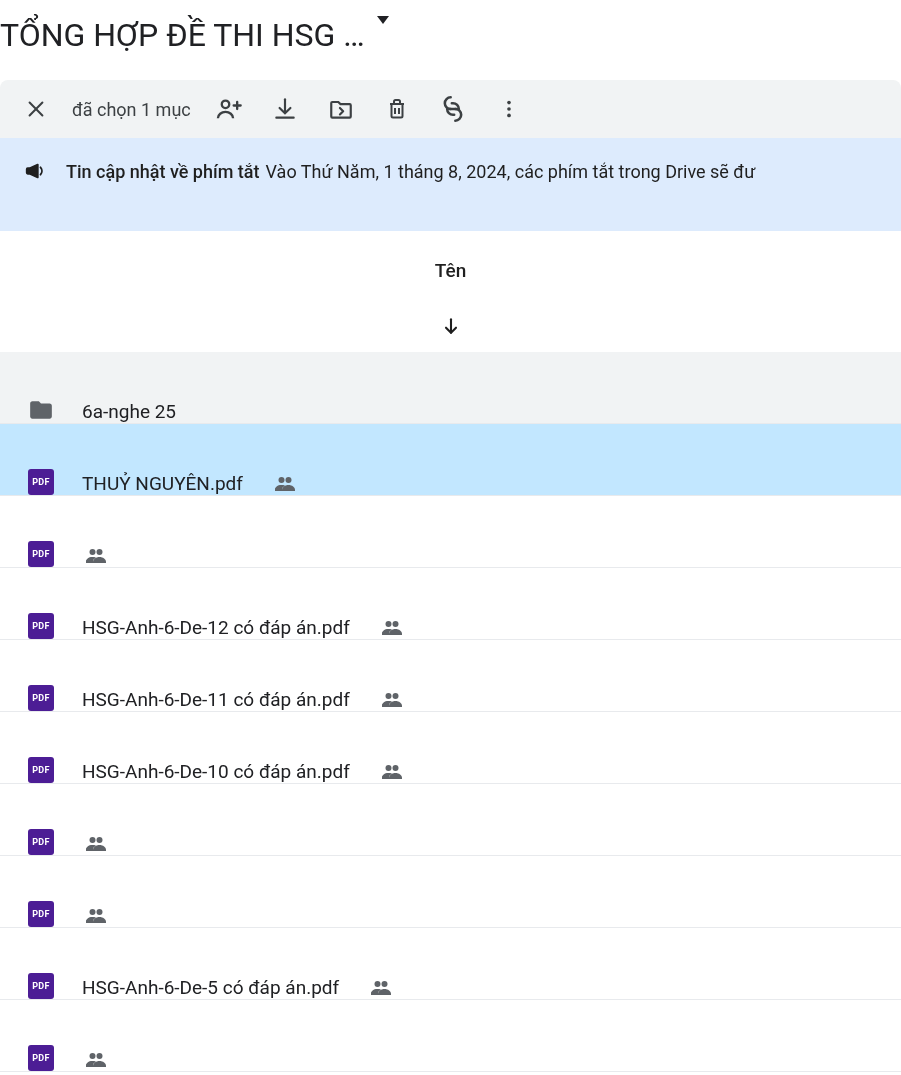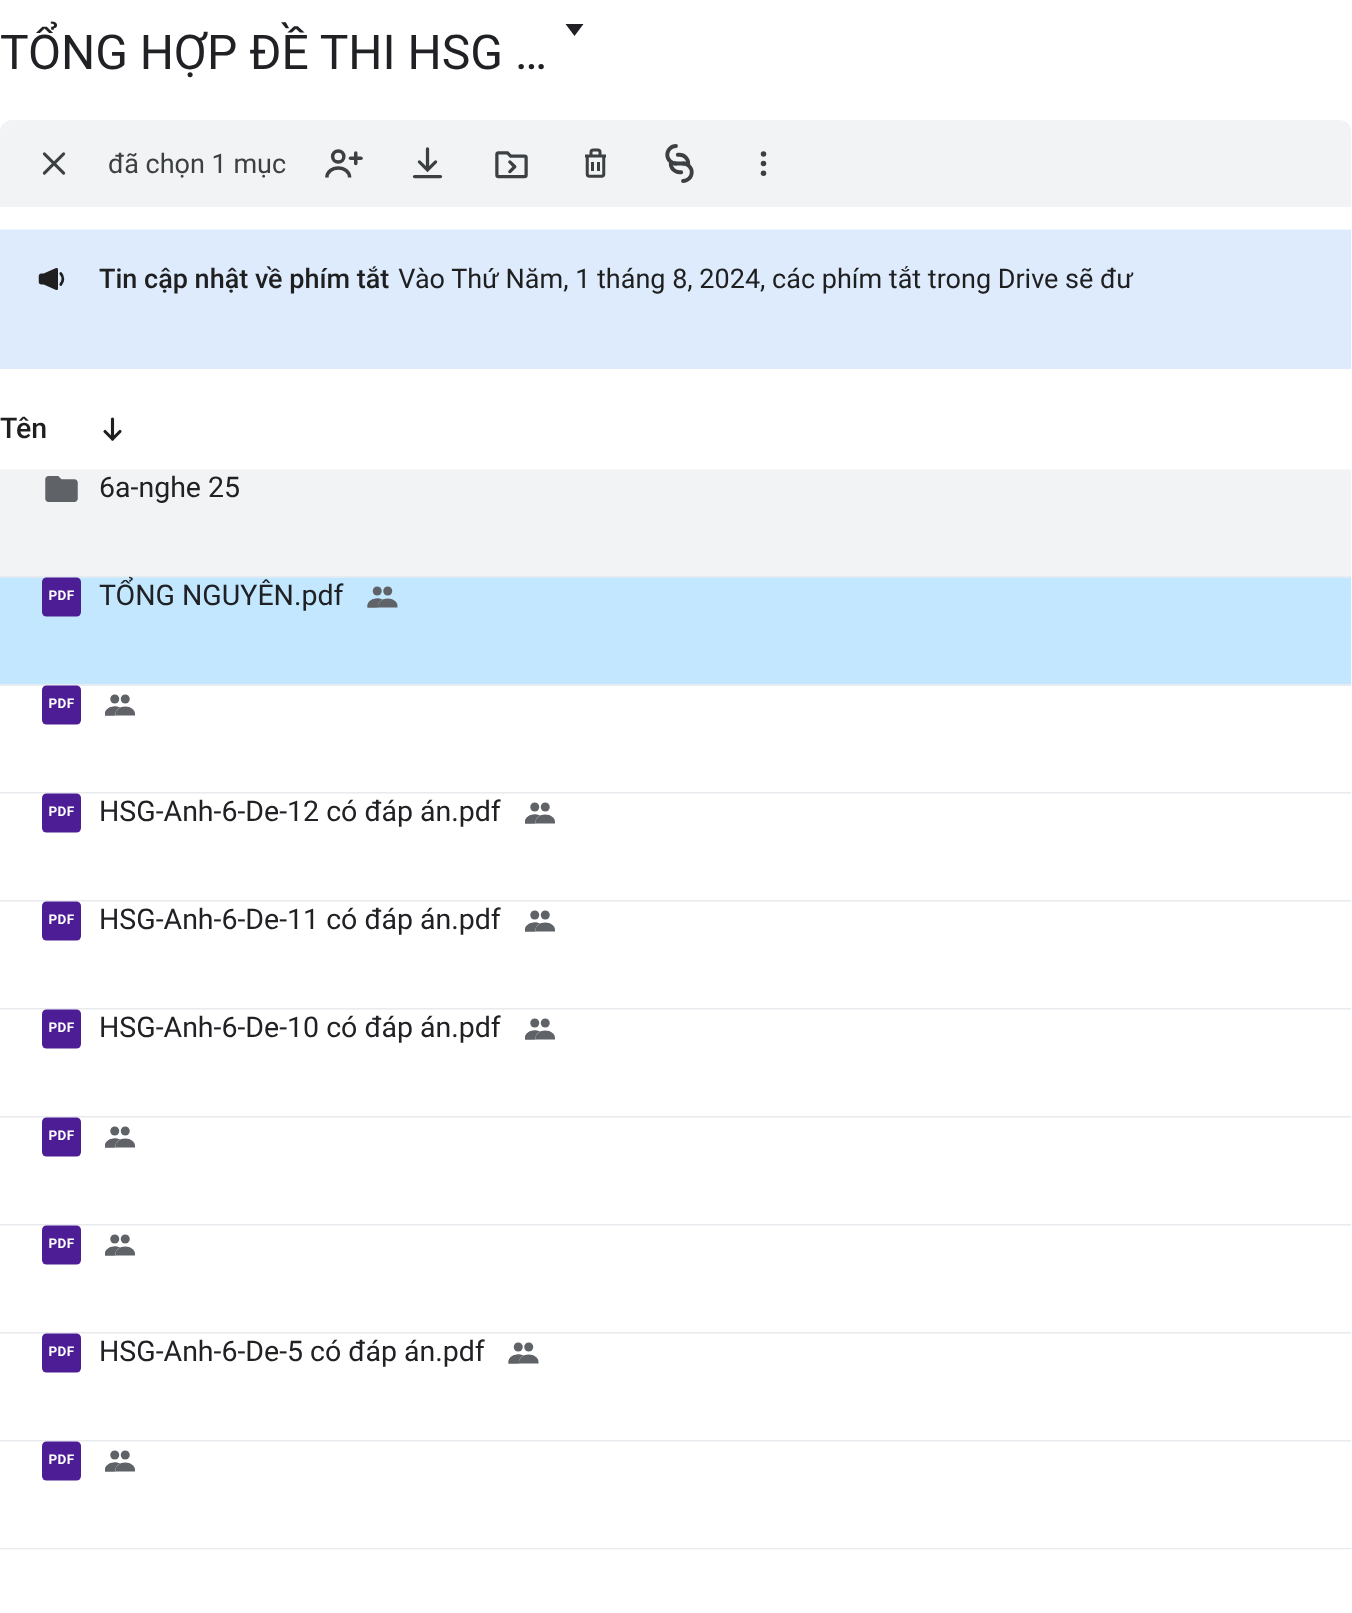--- a/index.html
+++ b/index.html
@@ -55,55 +55,55 @@
       margin-left: 4px;
       margin-right: 6px;
     }
     .banner {
       background: #ddebfd;
       padding: 20px 24px 46px 24px;
       display: flex;
       align-items: flex-start;
       gap: 20px;
       margin-bottom: 16px;
-      margin-top: 15px;
     }
     .banner-icon {
       flex-shrink: 0;
       margin-top: 2px;
     }
     .banner-content {
       font-size: 18px;
       color: #1f1f1f;
       line-height: 1.5;
     }
     .banner-title { font-weight: 500; }
     .banner-body { font-weight: 400; margin-left: 6px; }
     .list-header {
       display: flex;
       align-items: center;
       padding: 12px 0 16px 0;
       gap: 34px;
+      flex-direction: column;
     }
     .col-name {
       font-size: 19px;
       font-weight: 500;
       color: #1f1f1f;
     }
     .sort-arrow {
       cursor: pointer;
     }
     .file-row {
       display: flex;
-      align-items: flex-start;
+      align-items: flex-end;
       height: 72px;
       padding: 0 28px;
       border-bottom: 1px solid #e8eaed;
       cursor: pointer;
-      gap: 12px;
+      gap: 28px;
     }
     .file-row.hover-row { background: #f1f3f4; }
     .file-row.selected { background: #c2e7ff; }
     .file-icon {
       flex-shrink: 0;
       width: 26px;
       height: 26px;
       display: flex;
       align-items: center;
       justify-content: center;
@@ -226,21 +226,21 @@
         <svg width="26" height="26" viewBox="0 0 24 24" fill="#5f6368">
           <path d="M10 4H4c-1.1 0-2 .9-2 2v12c0 1.1.9 2 2 2h16c1.1 0 2-.9 2-2V8c0-1.1-.9-2-2-2h-8l-2-2z"></path>
         </svg>
       </div>
       <span class="file-name">6a-nghe 25</span>
     </div>
     <div class="file-row selected">
       <div class="file-icon">
         <div class="pdf-icon">PDF</div>
       </div>
-      <span class="file-name">TỔNG NGUYÊN.pdf</span>
+      <span class="file-name">THUỶ NGUYÊN.pdf</span>
       <span class="shared-icon">
         <svg width="24" height="24" viewBox="0 0 24 24" fill="#5f6368">
           <circle cx="8.5" cy="9" r="3"></circle>
           <circle cx="15.5" cy="9" r="3"></circle>
           <path d="M2 19c0-2.8 2.9-5 6.5-5 1.4 0 2.7.3 3.7.9"></path>
           <path d="M9 19c0-2.8 2.9-5 6.5-5S22 16.2 22 19v1H9v-1z"></path>
           <path d="M2 19v1h8"></path>
           <path d="M2 19c0-2.8 2.9-5 6.5-5 1.1 0 2.2.2 3.1.6C10.2 15.5 9 17.1 9 19v1H2v-1z"></path>
         </svg>
       </span>

